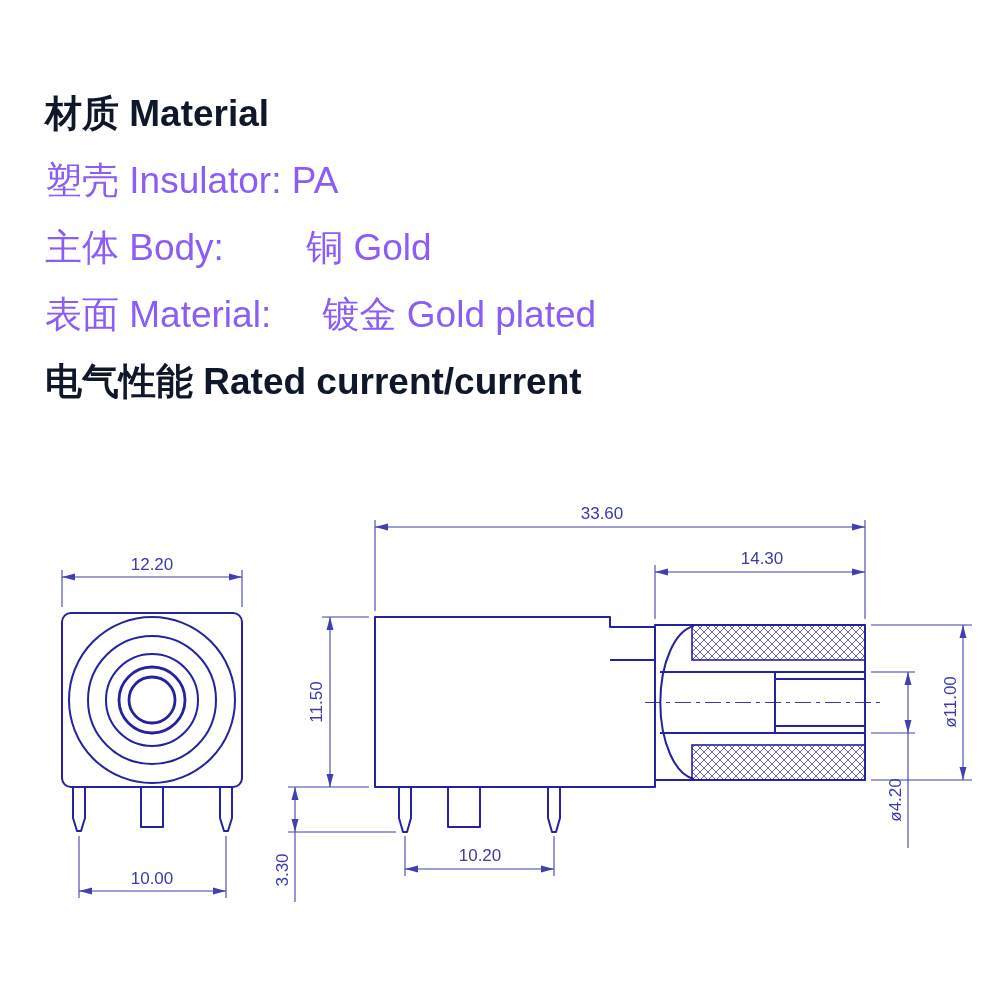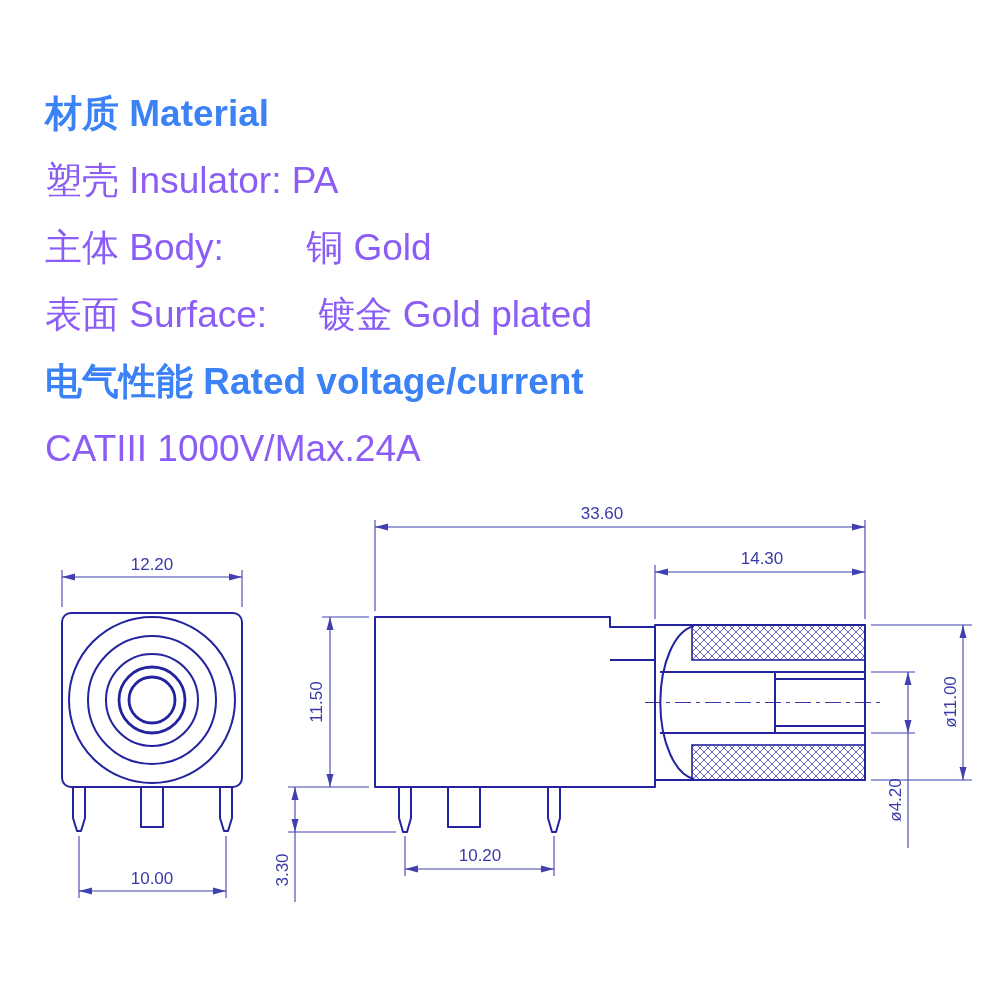--- a/index.html
+++ b/index.html
@@ -5,44 +5,43 @@
   html,body { margin:0; padding:0; background:#fff; }
   .page {
     position:relative; width:1000px; height:1000px; background:#ffffff;
     font-family:"Liberation Sans", sans-serif; overflow:hidden;
   }
   .specs { position:absolute; left:45px; top:80px; }
   .spec-line {
     font-size:37px; line-height:67px; color:#8b5cf6; white-space:pre;
     font-family:"Liberation Sans", sans-serif;
   }
-  .spec-heading { color:#3b82f6; font-weight:bold; }
+  .spec-heading { color:#0f172a; font-weight:bold; }
   svg.drawing { position:absolute; left:0; top:0; }
   .part { stroke:#23239f; stroke-width:2; fill:none; stroke-linejoin:round; }
   .part-thick { stroke:#23239f; stroke-width:2.8; fill:none; }
   .knurl-band { fill:url(#knurl); stroke:#23239f; stroke-width:1.6; }
   .dim { stroke:#4040b0; stroke-width:1.1; fill:none; }
   .centerline { stroke:#23239f; stroke-width:0.9; fill:none; stroke-dasharray:16 5 4 5; }
   .dim-text {
     fill:#3a3aa8; font-size:17px;
     font-family:"Liberation Sans", sans-serif;
   }
 </style>
 </head>
 <body>
 
 <div class="page">
 
   <div class="specs">
     <div class="spec-line spec-heading">材质 Material</div>
     <div class="spec-line">塑壳 Insulator: PA</div>
     <div class="spec-line">主体 Body:        铜 Gold</div>
-    <div class="spec-line">表面 Surface:     镀金 Gold plated</div>
-    <div class="spec-line spec-heading">电气性能 Rated voltage/current</div>
-    <div class="spec-line">CATIII 1000V/Max.24A</div>
+    <div class="spec-line">表面 Material:     镀金 Gold plated</div>
+    <div class="spec-line spec-heading">电气性能 Rated current/current</div>
   </div>
 
   <svg class="drawing" width="1000" height="1000" viewBox="0 0 1000 1000">
     <defs>
       <marker id="arrow" markerWidth="14" markerHeight="10" refX="13" refY="5" orient="auto-start-reverse" markerUnits="userSpaceOnUse">
         <path d="M0,1.5 L13,5 L0,8.5 Z" fill="#4040b0"></path>
       </marker>
       <pattern id="knurl" width="8" height="8" patternUnits="userSpaceOnUse">
         <path d="M0,0 L8,8 M8,0 L0,8" stroke="#23239f" stroke-width="0.7" fill="none"></path>
       </pattern>

